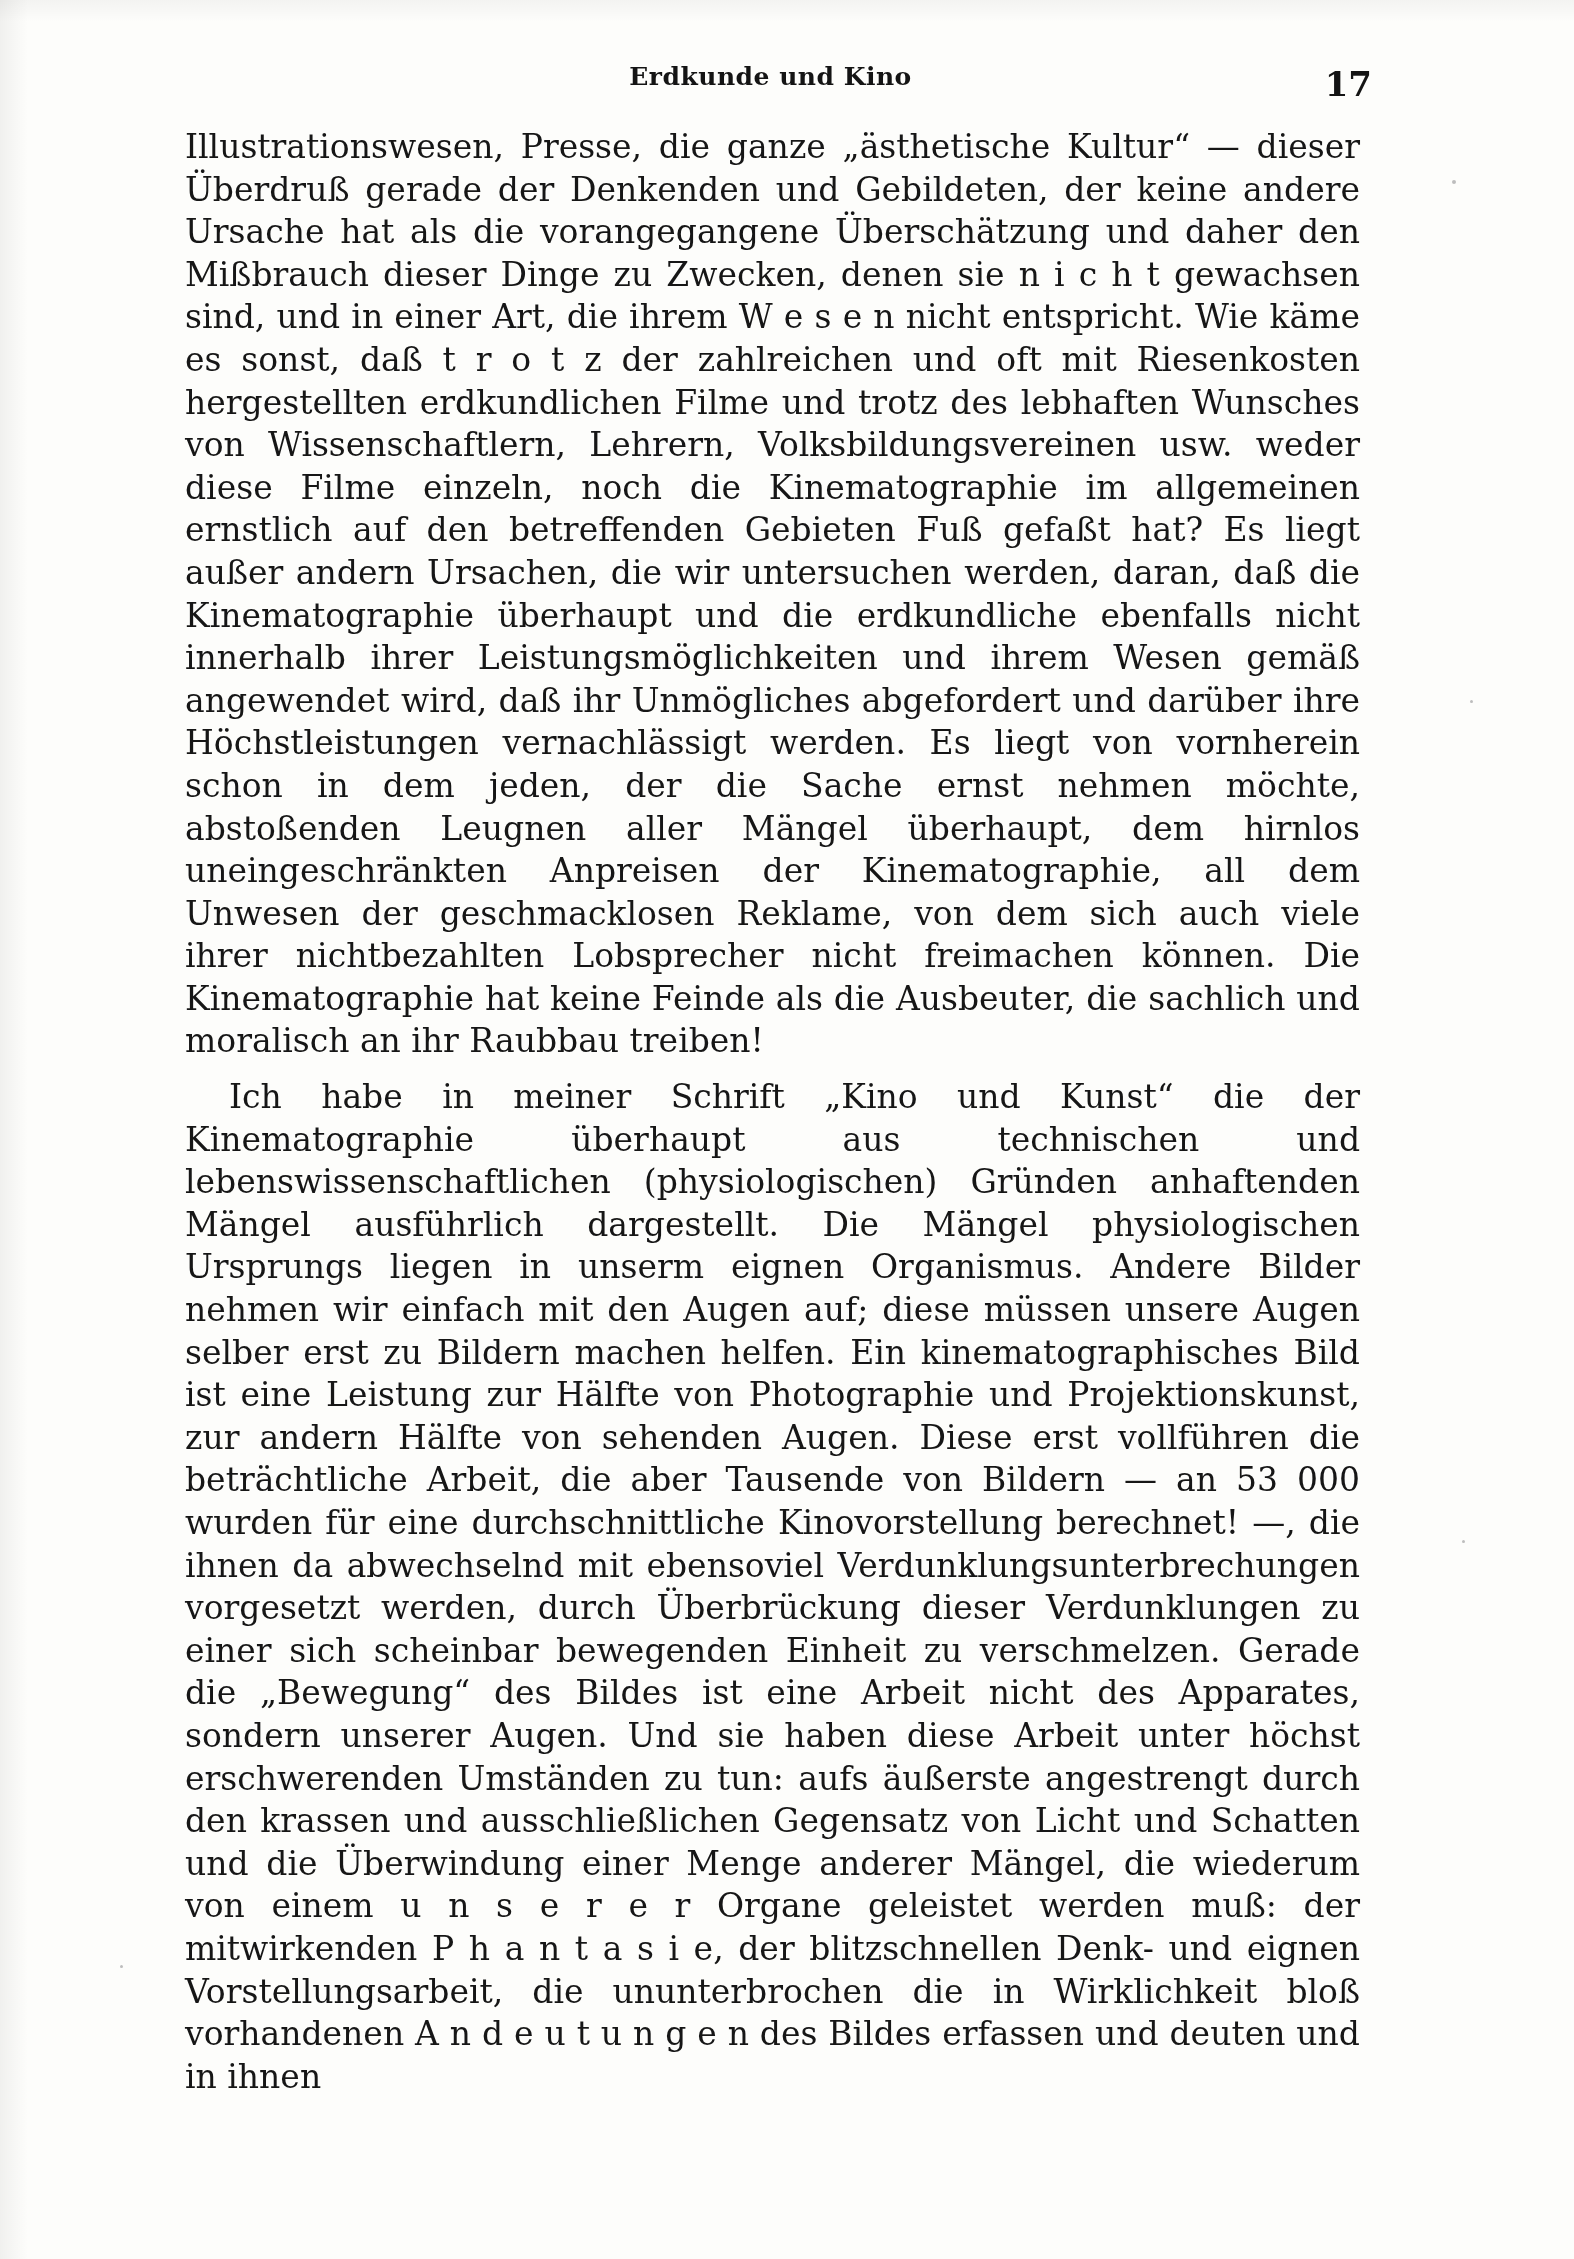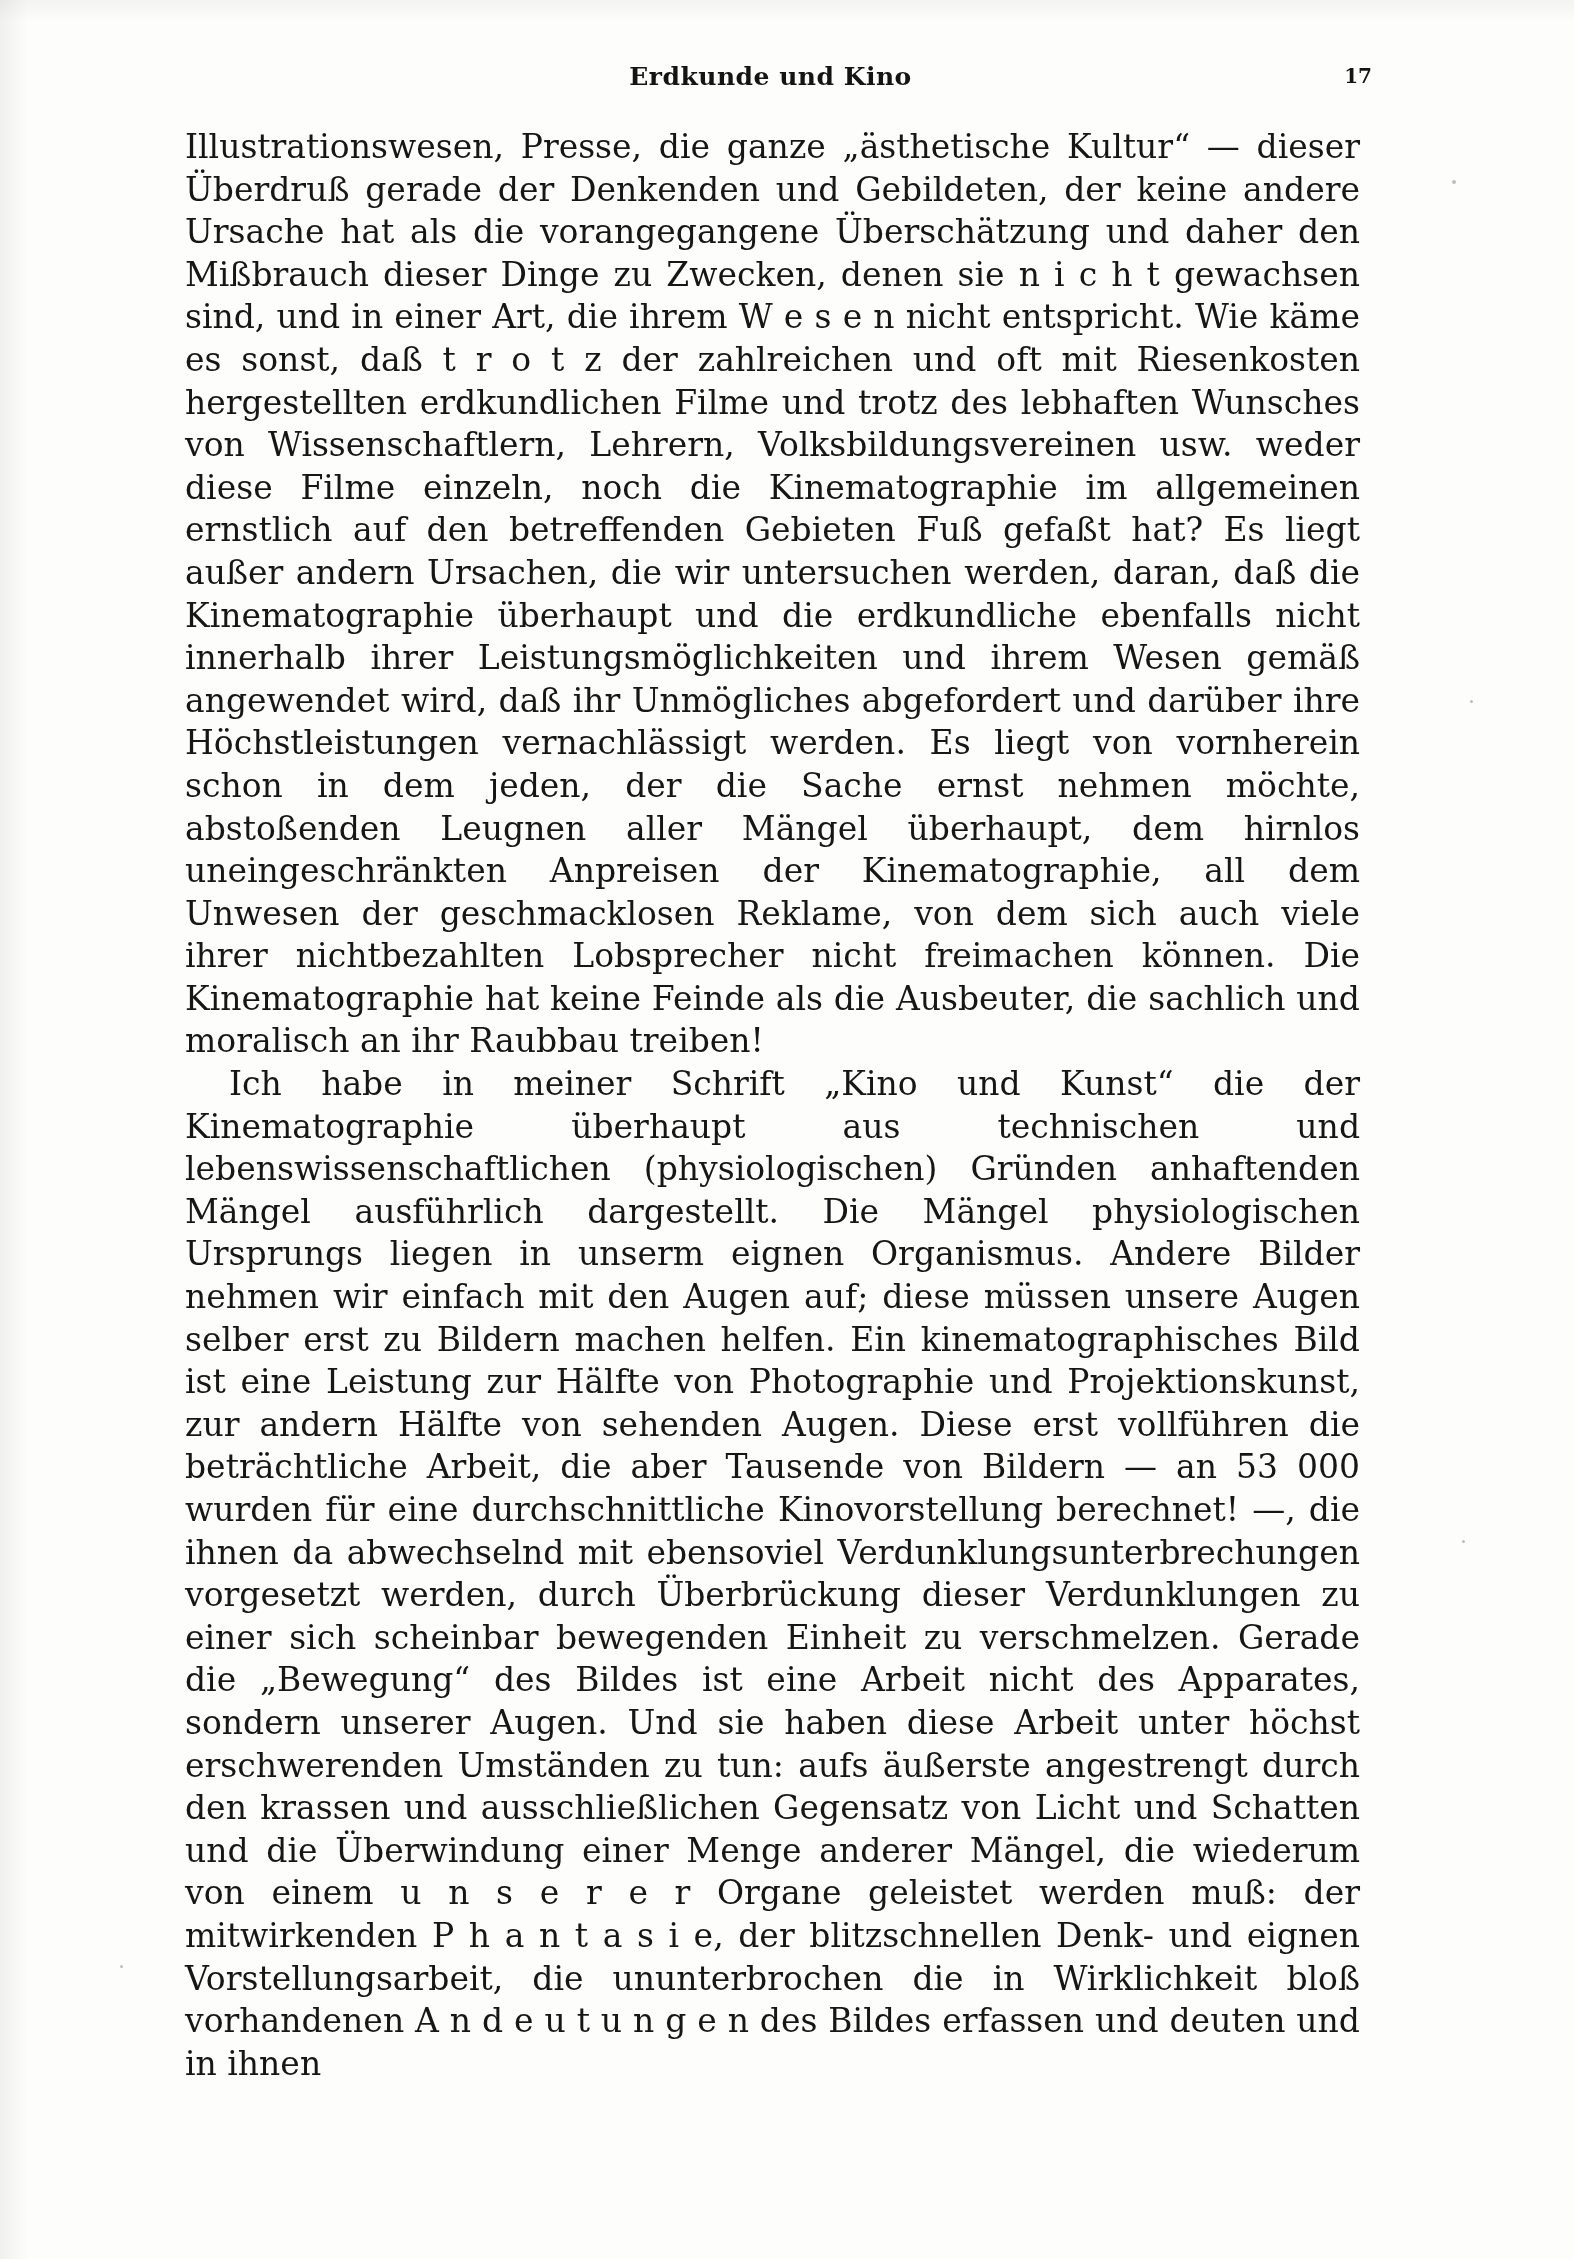--- a/index.html
+++ b/index.html
@@ -40,38 +40,38 @@
     font-size: 25px;
     font-weight: 700;
     letter-spacing: 0.5px;
     font-family: "DejaVu Serif", "Liberation Serif", serif;
     color: #141414;
   }
   .page-number {
     position: absolute;
     right: -12px;
     top: 2px;
-    font-size: 20px;
+    font-size: 34px;
     font-weight: 700;
     color: #141414;
   }
   .body-text {
     font-size: 33px;
     line-height: 42.6px;
     text-align: justify;
     text-justify: inter-word;
     color: #161616;
     font-family: "DejaVu Serif", "Liberation Serif", serif;
     font-weight: 500;
   }
   .para {
     margin: 0;
   }
   .para + .para {
-    margin-top: 0px;
+    margin-top: 13px;
   }
   .indent {
     text-indent: 44px;
   }
   
   .edge-shadow-left {
     position: absolute;
     left: 0; top: 0;
     width: 28px; height: 2259px;
     background: linear-gradient(to right, rgba(0,0,0,0.05), rgba(0,0,0,0));

